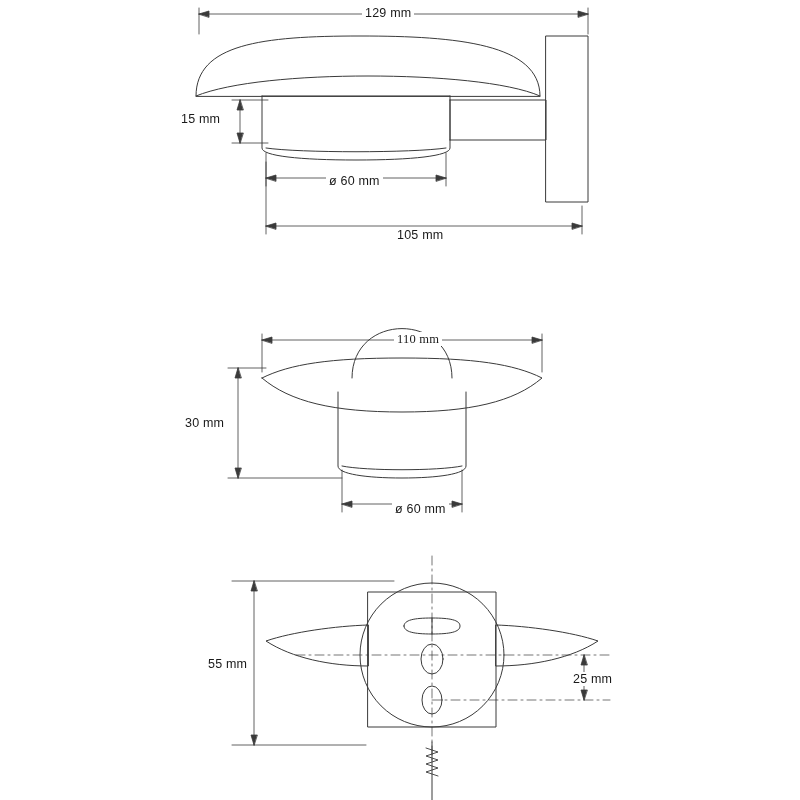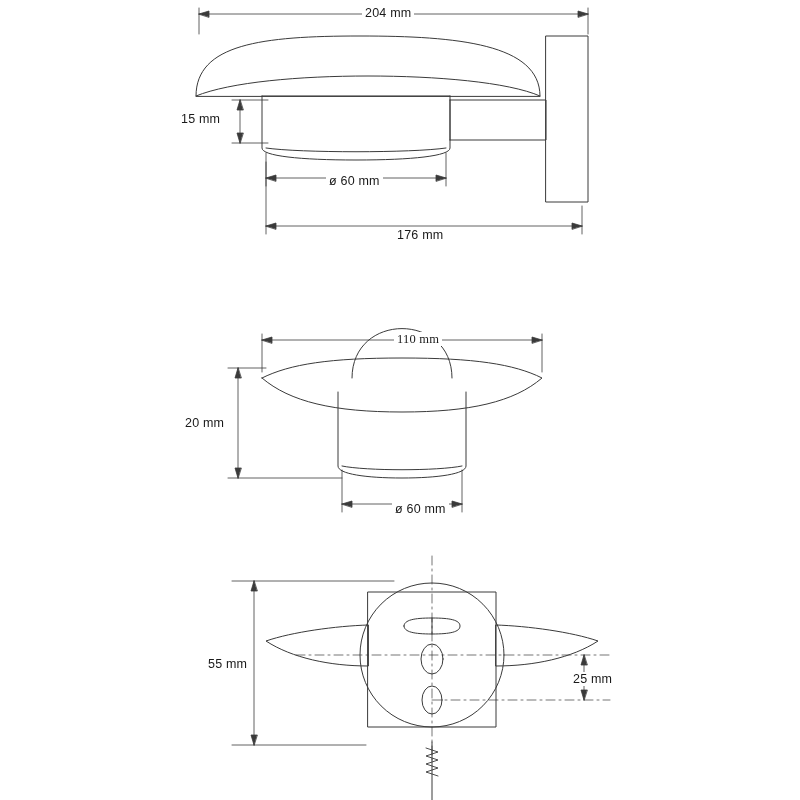--- a/index.html
+++ b/index.html
@@ -157,31 +157,31 @@
         <path d="M254 745 L251 735 L257 735 Z" fill="#3a3a3a"></path>
 
         <line x1="584" y1="655" x2="584" y2="700"></line>
         <path d="M584 655 L581 665 L587 665 Z" fill="#3a3a3a"></path>
         <path d="M584 700 L581 690 L587 690 Z" fill="#3a3a3a"></path>
       </g>
 
     </g>
   </svg>
 
-  <div class="dim-label" style="left:362px; top:6px;">204 mm</div>
+  <div class="dim-label" style="left:362px; top:6px;">129 mm</div>
 
   <div class="dim-label" style="left:178px; top:112px;">15 mm</div>
 
   <div class="dim-label" style="left:326px; top:174px;">ø 60 mm</div>
 
-  <div class="dim-label" style="left:394px; top:228px;">176 mm</div>
+  <div class="dim-label" style="left:394px; top:228px;">105 mm</div>
 
   <div class="dim-label" style="left:394px; top:332px;font-family:Liberation Serif, serif;">110 mm</div>
 
-  <div class="dim-label" style="left:182px; top:416px;">20 mm</div>
+  <div class="dim-label" style="left:182px; top:416px;">30 mm</div>
 
   <div class="dim-label" style="left:392px; top:502px;">ø 60 mm</div>
 
   <div class="dim-label" style="left:205px; top:657px;text-align:center;">55 mm</div>
 
   <div class="dim-label" style="left:570px; top:672px;text-align:right;">25 mm</div>
 
 </div>
 
 </body></html>

